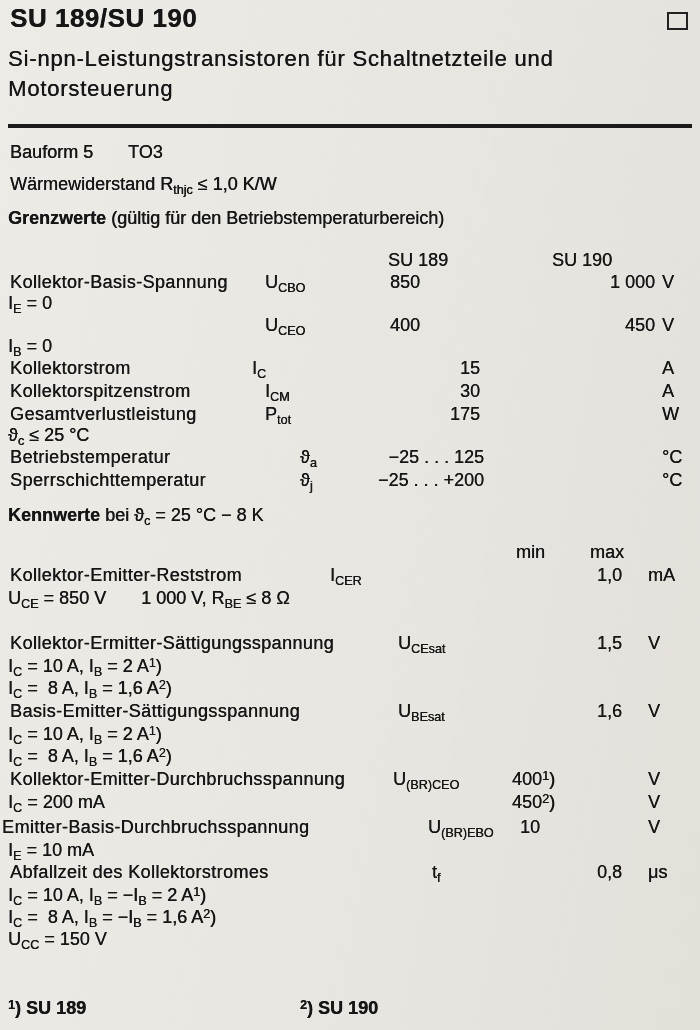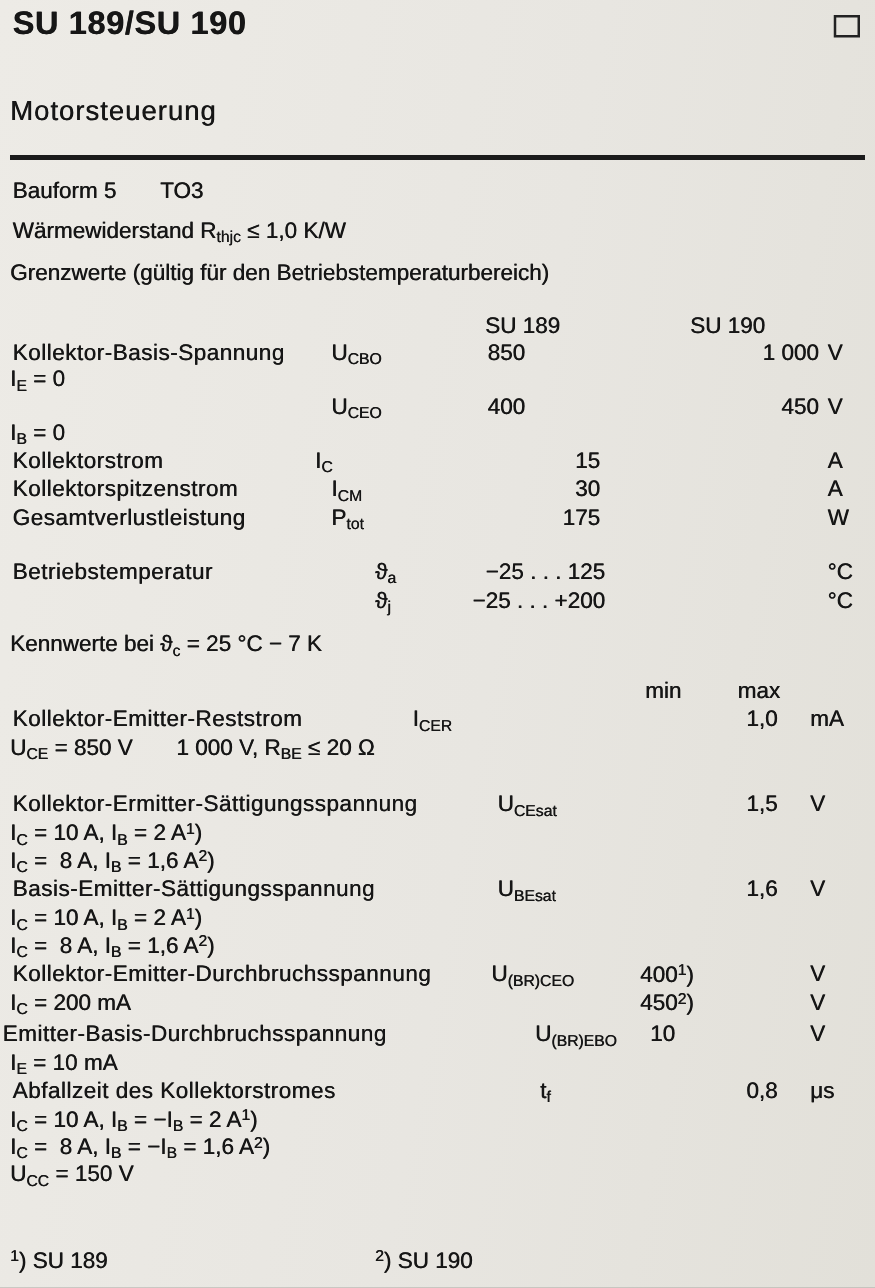--- a/index.html
+++ b/index.html
@@ -9,33 +9,34 @@
     background:linear-gradient(100deg,#edebe6 0%,#e8e6e1 55%,#e2e0d9 100%);
     font-family:"Liberation Sans","DejaVu Sans",sans-serif;
     color:#161616;font-size:18px;
     text-shadow:0.35px 0 0 currentColor;
   }
   .line{position:absolute;left:0;width:100%;height:23px;}
   .c{position:absolute;top:0;white-space:pre;}
   .name{letter-spacing:0.4px;}
   .sb{font-size:0.7em;vertical-align:-0.28em;}
   .sp{font-size:0.7em;vertical-align:0.42em;}
-  .bold{font-weight:normal;}
+  .bold{font-weight:bold;}
   .title{position:absolute;left:10px;top:3px;font-size:26px;font-weight:bold;letter-spacing:0.5px;white-space:pre;}
   .subtitle{position:absolute;left:8px;font-size:22px;letter-spacing:0.8px;white-space:pre;}
   .rule{position:absolute;left:8px;width:684px;height:4px;background:#1b1b1b;}
   .cornerbox{position:absolute;right:12px;top:12px;width:17px;height:14px;border:2px solid #222;background:transparent;}
 </style>
 </head>
 <body>
 
 <div class="page">
 
   <div class="title">SU 189/SU 190</div>
   <div class="cornerbox"></div>
+  <div class="subtitle" style="top:46px">Si-npn-Leistungstransistoren für Schaltnetzteile und</div>
   <div class="subtitle" style="top:76px">Motorsteuerung</div>
 
   <div class="rule" style="top:124px"></div>
 
   <div class="line" style="top:142px">
     <span class="c" style="left:10px">Bauform 5</span>
     <span class="c" style="left:128px">TO3</span>
   </div>
   <div class="line" style="top:174px">
     <span class="c" style="left:10px"><span>Wärmewiderstand R</span><span class="sb">thjc</span><span> ≤ 1,0 K/W</span></span>
@@ -84,51 +85,55 @@
     <span class="c" style="right:220px">30</span>
     <span class="c" style="left:662px">A</span>
   </div>
 
   <div class="line" style="top:404px">
     <span class="c name" style="left:10px">Gesamtverlustleistung</span>
     <span class="c" style="left:265px"><span>P</span><span class="sb">tot</span></span>
     <span class="c" style="right:220px">175</span>
     <span class="c" style="left:662px">W</span>
   </div>
+  <div class="line" style="top:425px">
+    <span class="c" style="left:8px"><span>ϑ</span><span class="sb">c</span><span> ≤ 25 °C</span></span>
+  </div>
 
   <div class="line" style="top:447px">
     <span class="c name" style="left:10px">Betriebstemperatur</span>
     <span class="c" style="left:300px"><span>ϑ</span><span class="sb">a</span></span>
     <span class="c" style="right:216px">−25 . . . 125</span>
     <span class="c" style="left:662px">°C</span>
   </div>
 
   <div class="line" style="top:470px">
+    <span class="c name" style="left:10px">Sperrschichttemperatur</span>
     <span class="c" style="left:300px"><span>ϑ</span><span class="sb">j</span></span>
     <span class="c" style="right:216px">−25 . . . +200</span>
     <span class="c" style="left:662px">°C</span>
   </div>
 
   <div class="line" style="top:505px">
-    <span class="c" style="left:8px"><span class="bold">Kennwerte</span><span><span> bei ϑ</span><span class="sb">c</span><span> = 25 °C − 7 K</span></span></span>
+    <span class="c" style="left:8px"><span class="bold">Kennwerte</span><span><span> bei ϑ</span><span class="sb">c</span><span> = 25 °C − 8 K</span></span></span>
   </div>
 
   <div class="line" style="top:542px">
     <span class="c" style="left:516px">min</span>
     <span class="c" style="left:590px">max</span>
   </div>
 
   <div class="line" style="top:565px">
     <span class="c name" style="left:10px">Kollektor-Emitter-Reststrom</span>
     <span class="c" style="left:330px"><span>I</span><span class="sb">CER</span></span>
     <span class="c" style="right:78px">1,0</span>
     <span class="c" style="left:648px">mA</span>
   </div>
   <div class="line" style="top:588px">
-    <span class="c" style="left:8px"><span>U</span><span class="sb">CE</span><span> = 850 V       1 000 V, R</span><span class="sb">BE</span><span> ≤ 20 Ω</span></span>
+    <span class="c" style="left:8px"><span>U</span><span class="sb">CE</span><span> = 850 V       1 000 V, R</span><span class="sb">BE</span><span> ≤ 8 Ω</span></span>
   </div>
 
   <div class="line" style="top:633px">
     <span class="c name" style="left:10px">Kollektor-Ermitter-Sättigungsspannung</span>
     <span class="c" style="left:398px"><span>U</span><span class="sb">CEsat</span></span>
     <span class="c" style="right:78px">1,5</span>
     <span class="c" style="left:648px">V</span>
   </div>
   <div class="line" style="top:656px">
     <span class="c" style="left:8px"><span>I</span><span class="sb">C</span><span> = 10 A, I</span><span class="sb">B</span><span> = 2 A</span><span class="sp">1</span><span>)</span></span>

